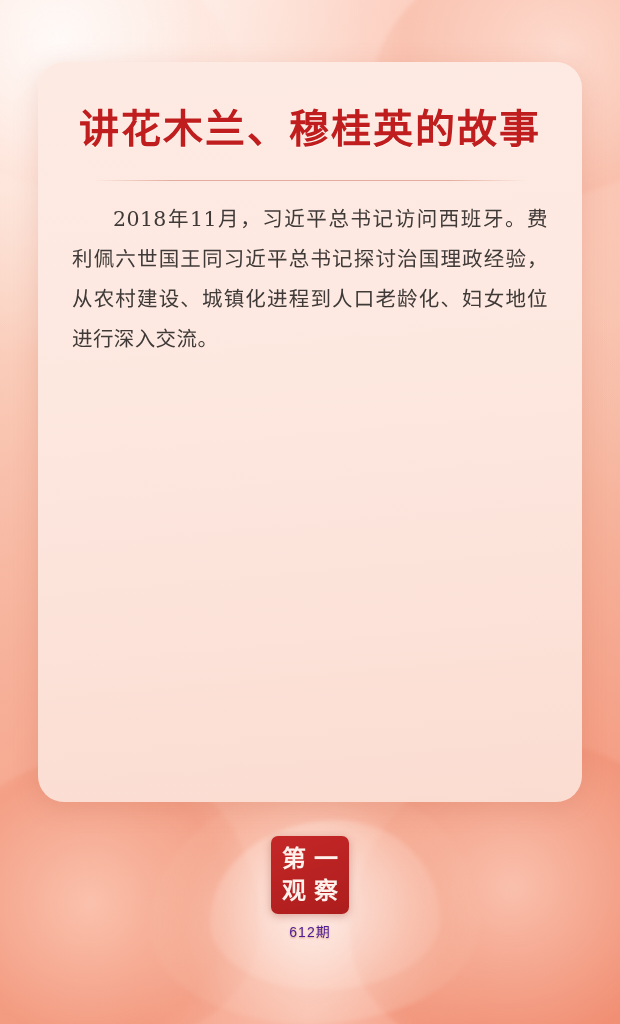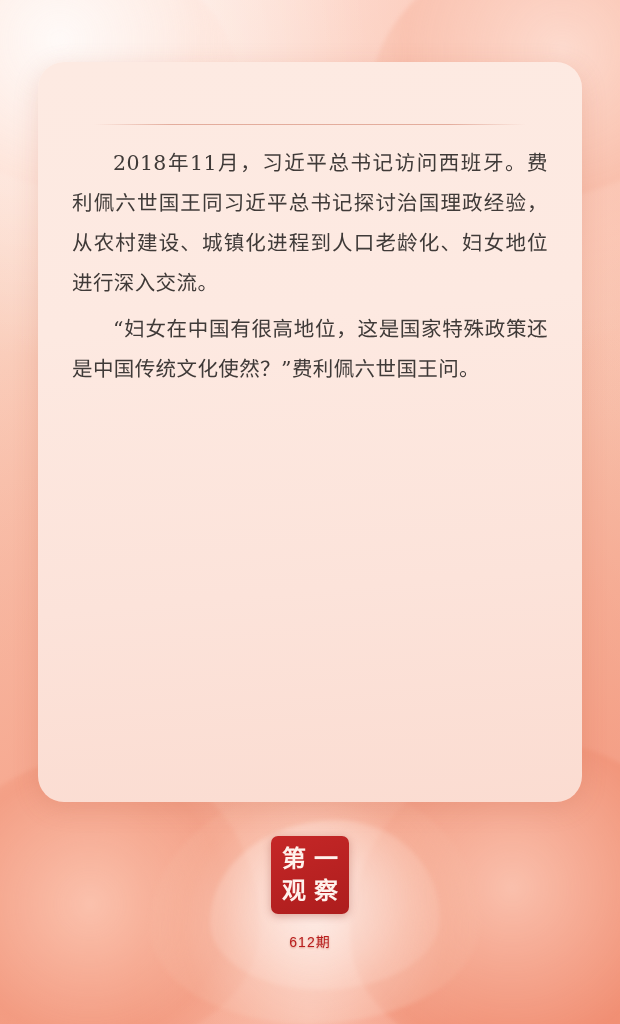--- a/index.html
+++ b/index.html
@@ -117,45 +117,45 @@
     font-size: 24px;
     font-weight: 700;
   }
   .seal-grid span {
     display: flex;
     align-items: center;
     justify-content: center;
     line-height: 1;
   }
   .issue {
-    margin-top: 13px;
-    color: #b91c1c;
+    margin-top: 3px;
+    color: #4c1d95;
     font-family: "Liberation Sans", sans-serif;
     font-size: 14px;
     letter-spacing: 1px;
     text-shadow: 0 1px 2px rgba(170, 70, 45, 0.45);
   }
 </style>
 </head>
 <body>
 
 <div class="bg">
   <div class="petal p1"></div>
   <div class="petal p2"></div>
   <div class="petal p3"></div>
   <div class="petal p4"></div>
   <div class="petal p5"></div>
   <div class="petal p6"></div>
 </div>
 
 <div class="card">
+  <h1 class="title">讲花木兰、穆桂英的故事</h1>
   <div class="divider"></div>
   <div class="body-text">
     <p>2018年11月，习近平总书记访问西班牙。费利佩六世国王同习近平总书记探讨治国理政经验，从农村建设、城镇化进程到人口老龄化、妇女地位进行深入交流。</p>
-    <p>“妇女在中国有很高地位，这是国家特殊政策还是中国传统文化使然？”费利佩六世国王问。</p>
   </div>
 </div>
 
 <div class="seal-wrap">
   <div class="seal">
     <div class="seal-grid">
       <span>第</span>
       <span>一</span>
       <span>观</span>
       <span>察</span>

